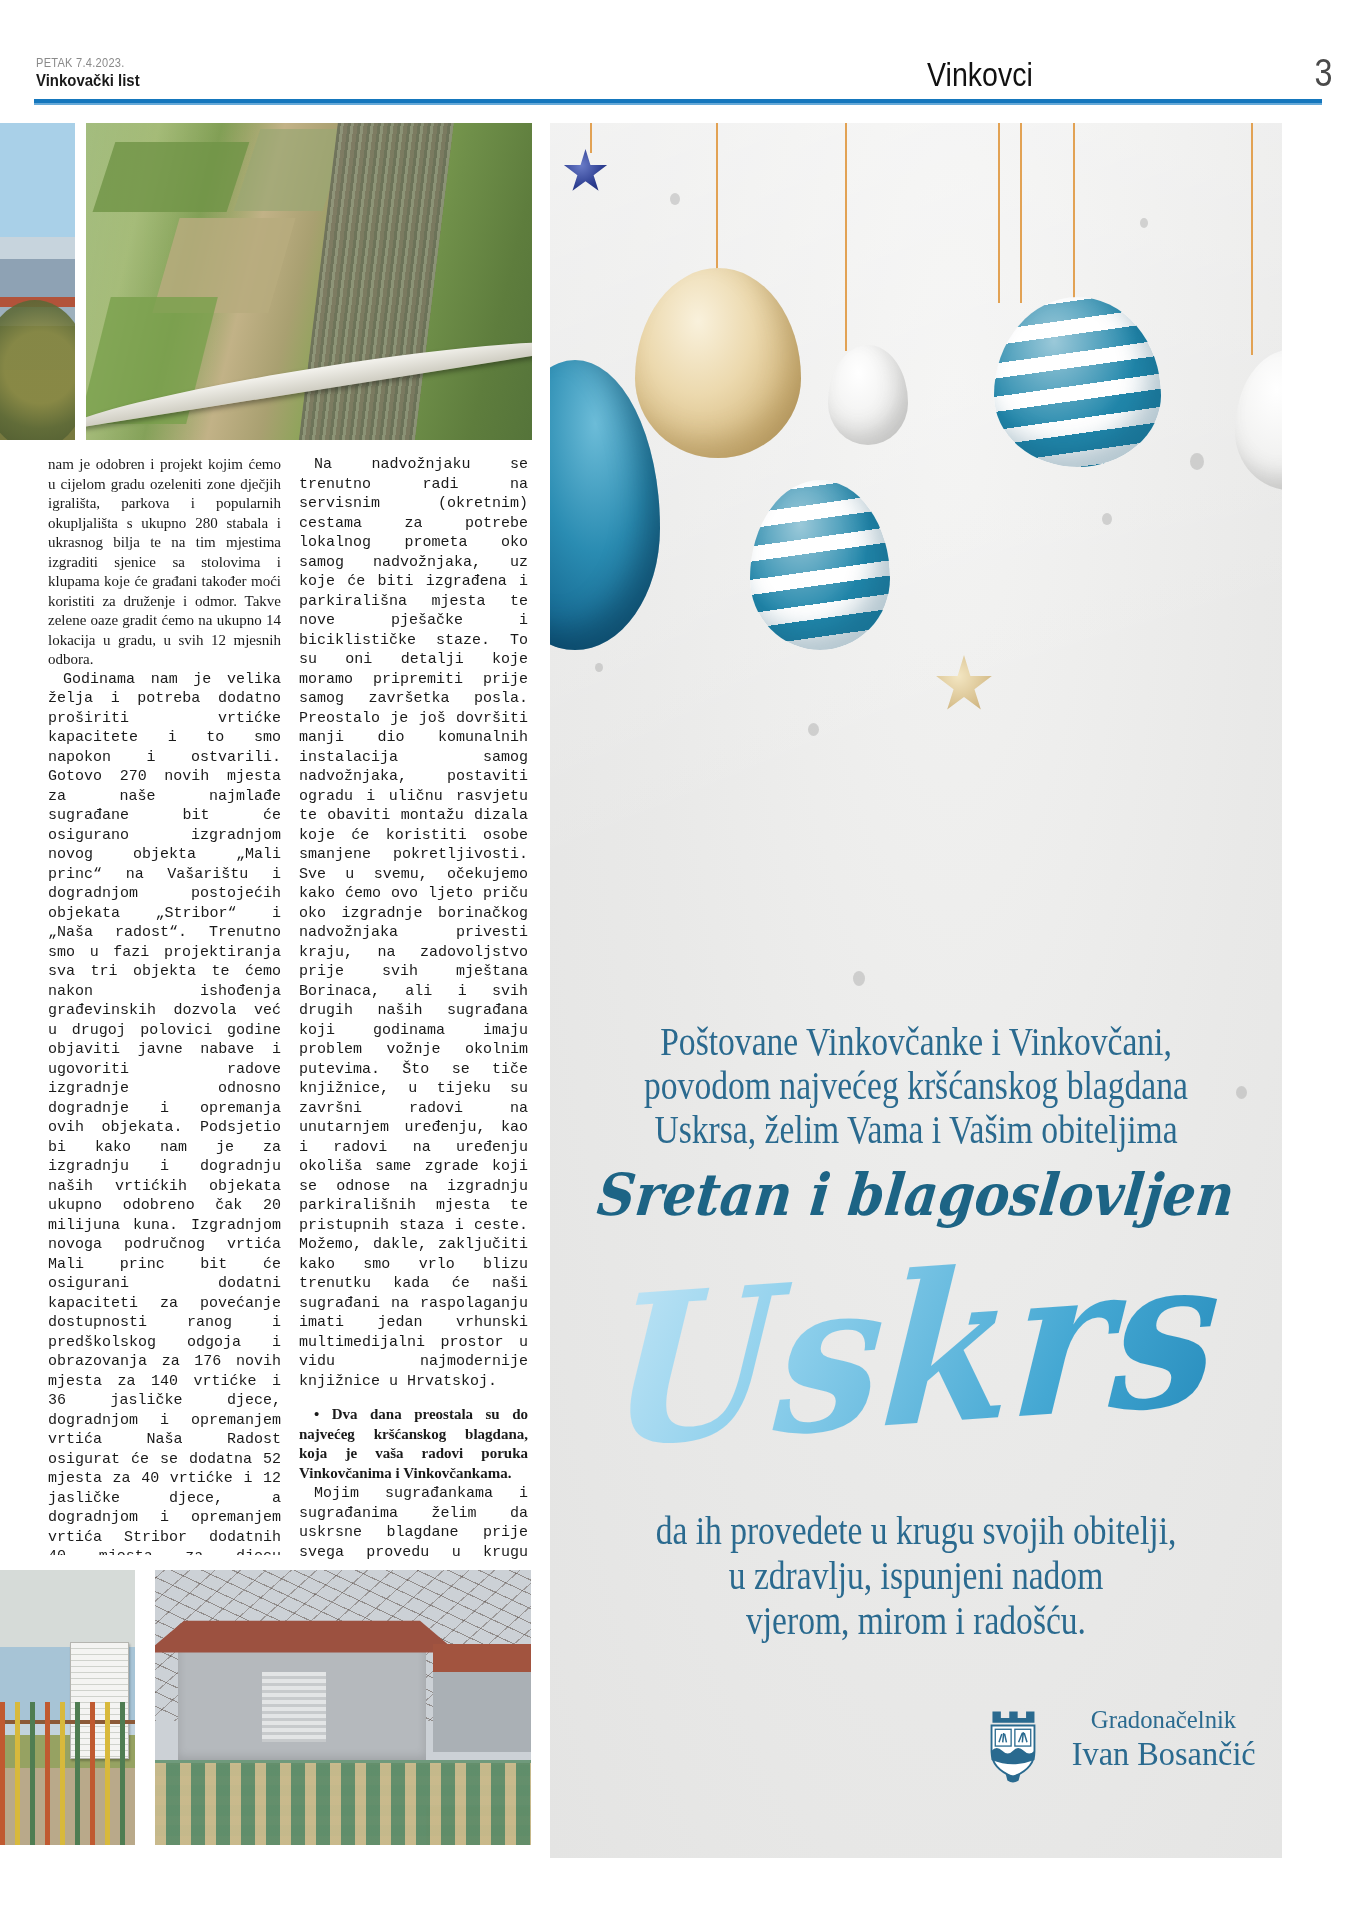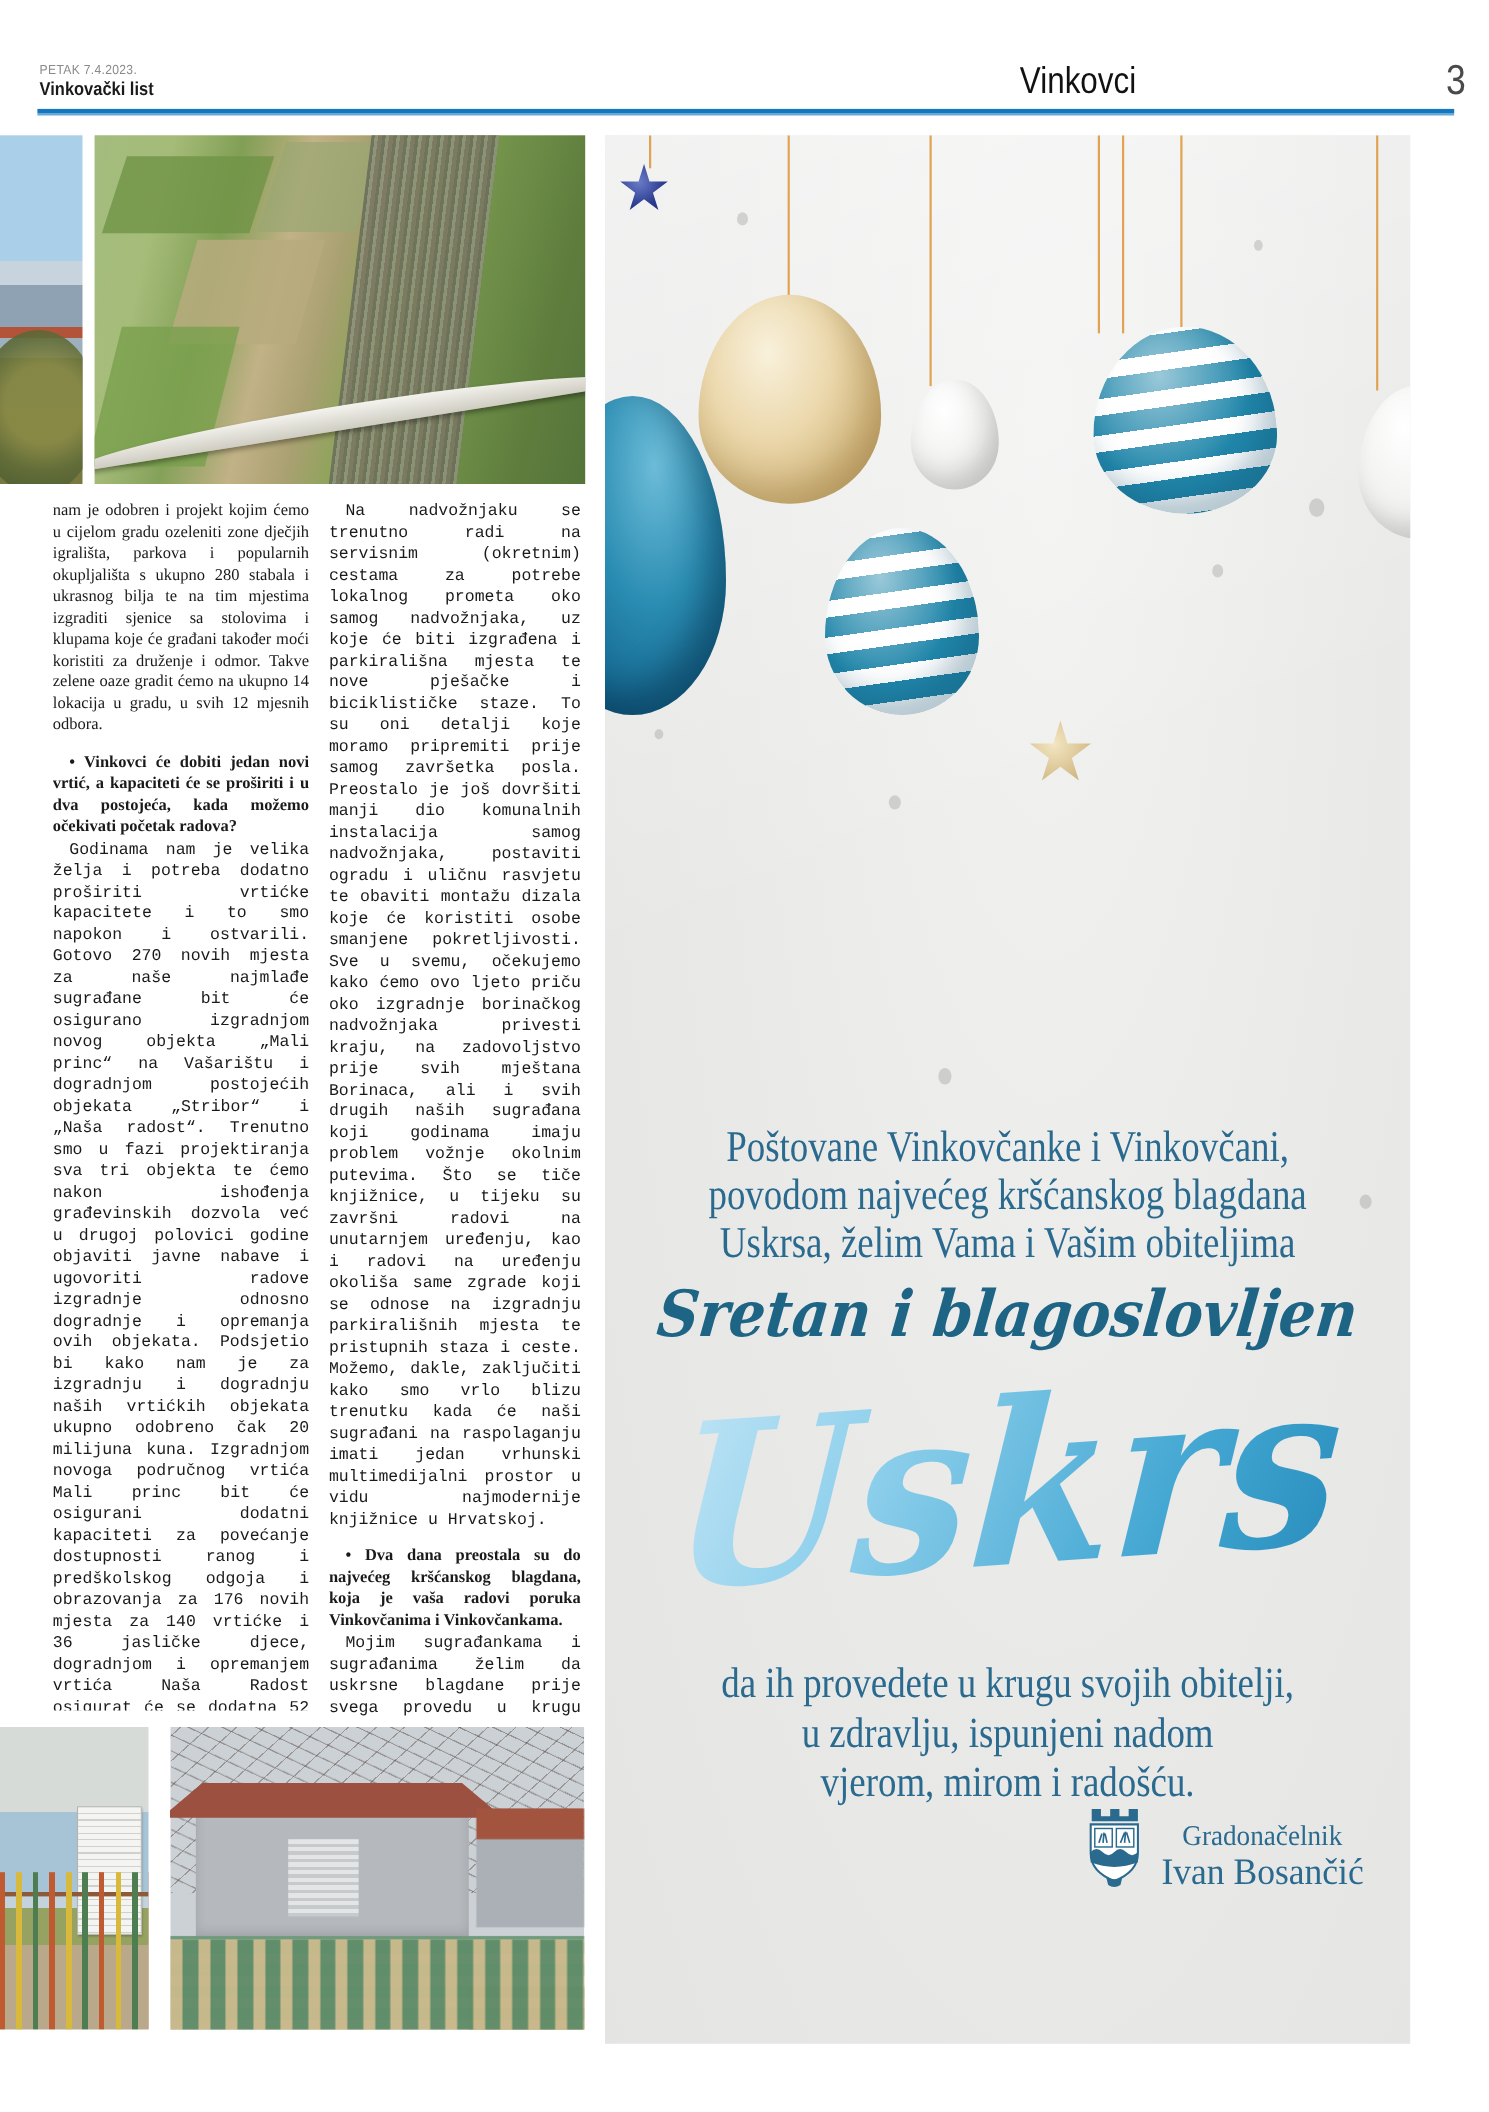--- a/index.html
+++ b/index.html
@@ -111,21 +111,21 @@
       font-family:"DejaVu Serif",serif;font-style:italic;font-weight:700;
       font-size:58px;color:#1d6485;transform:skewX(-6deg) scaleX(.9);}
   .ad-uskrs{position:absolute;left:0;right:0;top:1108px;text-align:center;
       font-family:"DejaVu Serif",serif;font-style:italic;font-weight:700;
       font-size:205px;line-height:240px;color:#3fa0cc;
       background-image:linear-gradient(115deg,#c9e8f7 0%,#8fd0ec 32%,#45a8d3 70%,#2187b8 100%);
       -webkit-background-clip:text;background-clip:text;-webkit-text-fill-color:transparent;
       transform:rotate(-4deg) skewX(-8deg) scaleX(.92);}
   .ad-closing{position:absolute;left:0;right:0;top:1385px;text-align:center;
       color:#2a6a8f;font-size:39px;line-height:45px;transform:scaleX(.86);}
-  .ad-signature{position:absolute;left:435px;top:1515px;display:flex;align-items:flex-end;gap:10px;}
+  .ad-signature{position:absolute;left:435px;top:1582px;display:flex;align-items:flex-start;gap:26px;}
   .ad-signature .coa{width:56px;height:84px;flex:0 0 auto;}
   .sig-text{display:flex;flex-direction:column;align-items:center;color:#2a6a8f;}
   .sig-title{font-size:26px;line-height:30px;transform:scaleX(.95);}
   .sig-name{font-size:34px;line-height:38px;transform:scaleX(.95);}
 </style>
 </head>
 <body>
 
 <div id="page">
 
@@ -142,21 +142,20 @@
     <div class="patch1"></div>
     <div class="patch2"></div>
     <div class="patch3"></div>
     <div class="patch4"></div>
     <div class="tracks"></div>
     <div class="overpass"></div>
   </div>
 
   <div class="col col1">
     <p>nam je odobren i projekt kojim ćemo u cijelom gradu ozeleniti zone dječjih igrališta, parkova i popularnih okupljališta s ukupno 280 stabala i ukrasnog bilja te na tim mjestima izgraditi sjenice sa stolovima i klupama koje će građani također moći koristiti za druženje i odmor. Takve zelene oaze gradit ćemo na ukupno 14 lokacija u gradu, u svih 12 mjesnih odbora.</p>
-    <p class="q">• Vinkovci će dobiti jedan novi vrtić, a kapaciteti će se proširiti i u dva postojeća, kada možemo očekivati početak radova?</p>
     <p class="indent">Godinama nam je velika želja i potreba dodatno proširiti vrtićke kapacitete i to smo napokon i ostvarili. Gotovo 270 novih mjesta za naše najmlađe sugrađane bit će osigurano izgradnjom novog objekta „Mali princ“ na Vašarištu i dogradnjom postojećih objekata „Stribor“ i „Naša radost“. Trenutno smo u fazi projektiranja sva tri objekta te ćemo nakon ishođenja građevinskih dozvola već u drugoj polovici godine objaviti javne nabave i ugovoriti radove izgradnje odnosno dogradnje i opremanja ovih objekata. Podsjetio bi kako nam je za izgradnju i dogradnju naših vrtićkih objekata ukupno odobreno čak 20 milijuna kuna. Izgradnjom novoga područnog vrtića Mali princ bit će osigurani dodatni kapaciteti za povećanje dostupnosti ranog i predškolskog odgoja i obrazovanja za 176 novih mjesta za 140 vrtićke i 36 jasličke djece, dogradnjom i opremanjem vrtića Naša Radost osigurat će se dodatna 52 mjesta za 40 vrtićke i 12 jasličke djece, a dogradnjom i opremanjem vrtića Stribor dodatnih 40 mjesta za djecu vrtićke dobi.</p>
   </div>
 
   <div class="col col2">
     <p class="indent">Na nadvožnjaku se trenutno radi na servisnim (okretnim) cestama za potrebe lokalnog prometa oko samog nadvožnjaka, uz koje će biti izgrađena i parkirališna mjesta te nove pješačke i biciklističke staze. To su oni detalji koje moramo pripremiti prije samog završetka posla. Preostalo je još dovršiti manji dio komunalnih instalacija samog nadvožnjaka, postaviti ogradu i uličnu rasvjetu te obaviti montažu dizala koje će koristiti osobe smanjene pokretljivosti. Sve u svemu, očekujemo kako ćemo ovo ljeto priču oko izgradnje borinačkog nadvožnjaka privesti kraju, na zadovoljstvo prije svih mještana Borinaca, ali i svih drugih naših sugrađana koji godinama imaju problem vožnje okolnim putevima. Što se tiče knjižnice, u tijeku su završni radovi na unutarnjem uređenju, kao i radovi na uređenju okoliša same zgrade koji se odnose na izgradnju parkirališnih mjesta te pristupnih staza i ceste. Možemo, dakle, zaključiti kako smo vrlo blizu trenutku kada će naši sugrađani na raspolaganju imati jedan vrhunski multimedijalni prostor u vidu najmodernije knjižnice u Hrvatskoj.</p>
     <p class="q">• Dva dana preostala su do najvećeg kršćanskog blagdana, koja je vaša radovi poruka Vinkovčanima i Vinkovčankama.</p>
     <p class="indent">Mojim sugrađankama i sugrađanima želim da uskrsne blagdane prije svega provedu u krugu obitelji, u veselju i toplini doma na najbolju mogući kršćanski, ali i vinkovački način. Da ih sve posluži zdravlje i da im ovi blagdani budu blagoslovljeni. Uživajmo u ovim danima koji su pred nama, a onda, kako znamo reći kod nas u Slavoniji, s prvim zrakama sunca ponovno na posao. A posla je do kraja godine puno pred nama, baš kao i fantastičnih događaja koji će obilježiti ovu godinu i ovo desetljeće. Uživajmo, jer 2023. je godina koju ćemo dugo pamtiti.</p>
   </div>
 
   <div class="photo photo-bl">

